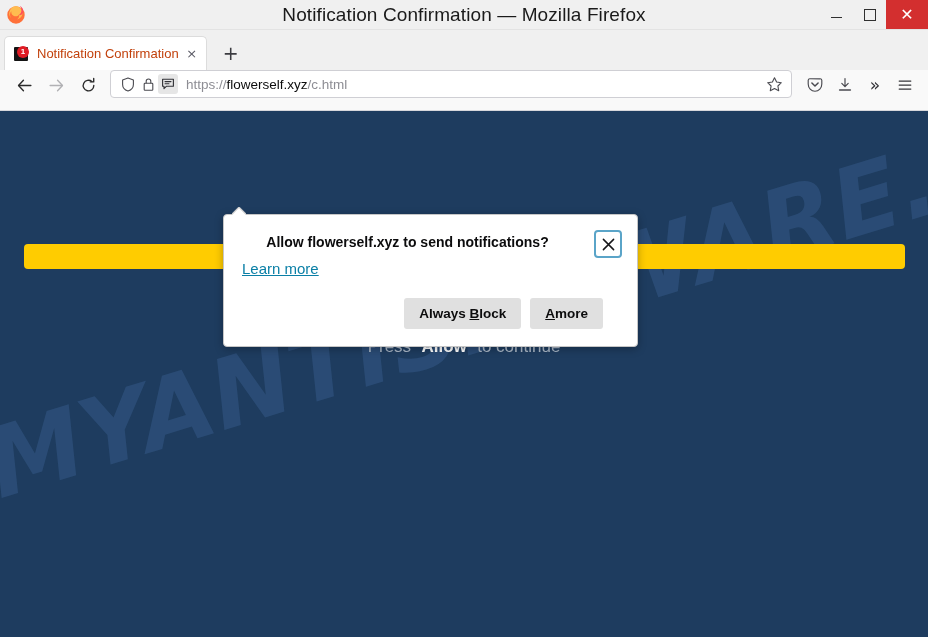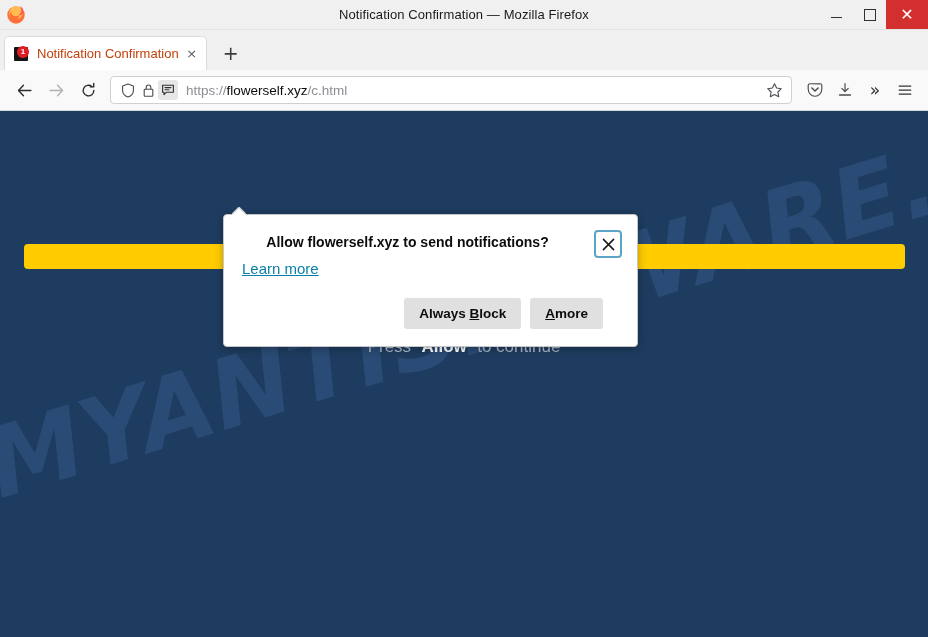--- a/index.html
+++ b/index.html
@@ -37,21 +37,21 @@
     left: 5px;
     top: 3px;
     width: 22px;
     height: 22px;
   }
   .title-text {
     position: absolute;
     left: 0;
     right: 0;
     text-align: center;
-    font-size: 13px;
+    font-size: 19px;
     color: #1a1a1a;
     line-height: 29px;
     letter-spacing: 0.1px;
   }
   .win-controls {
     position: absolute;
     right: 0;
     top: 0;
     height: 29px;
     display: flex;
@@ -171,21 +171,21 @@
     font-family: "DejaVu Sans", sans-serif;
   }
 
   
   .navbar {
     position: relative;
     height: 41px;
     background: #f9f9f9;
     border-bottom: 1px solid #d7d7db;
     display: flex;
-    align-items: center;
+    align-items: flex-start;
     padding: 0 8px;
     box-sizing: border-box;
   }
   .nav-btn {
     width: 32px;
     height: 30px;
     display: flex;
     align-items: center;
     justify-content: center;
     flex: 0 0 32px;

